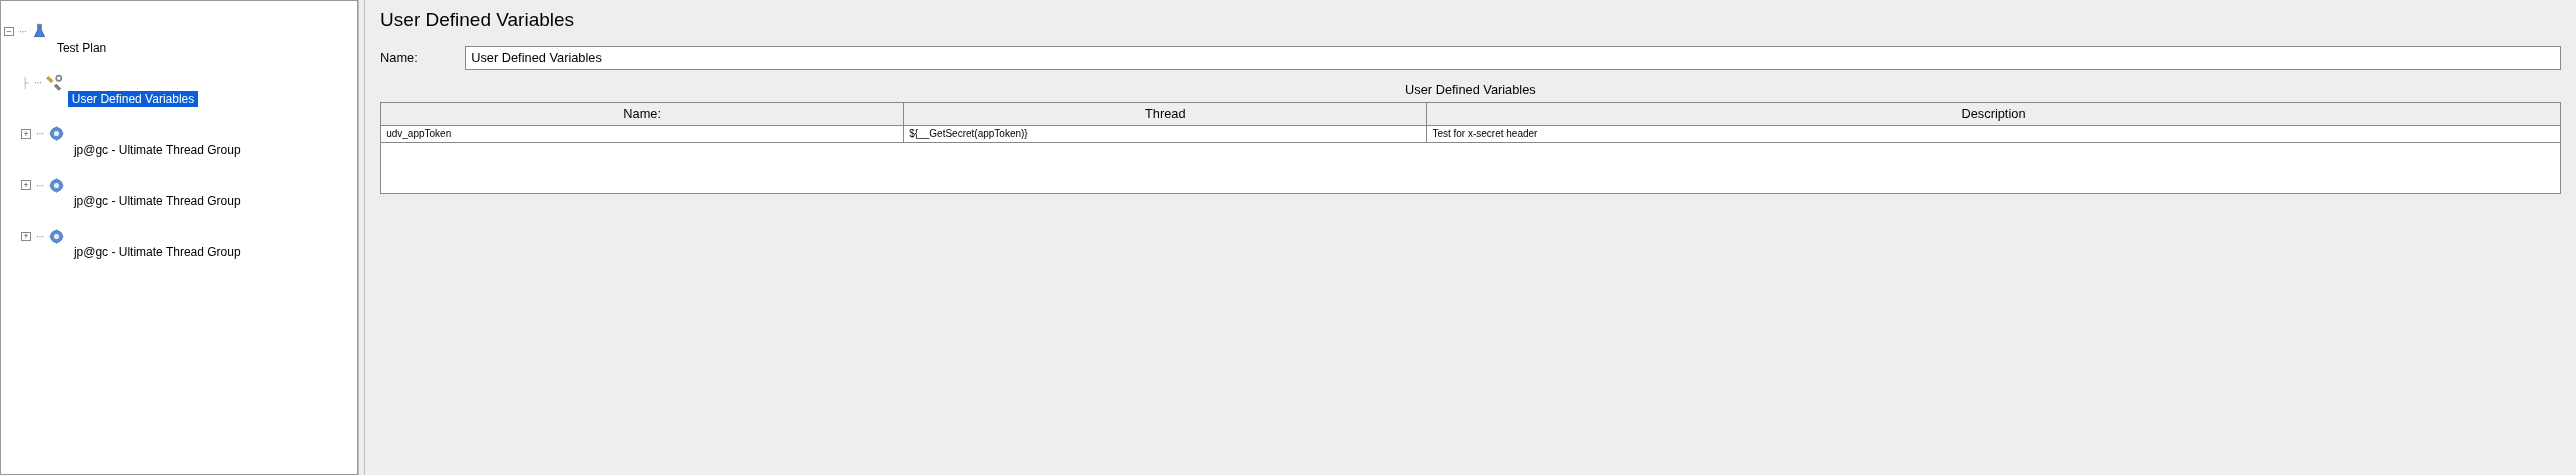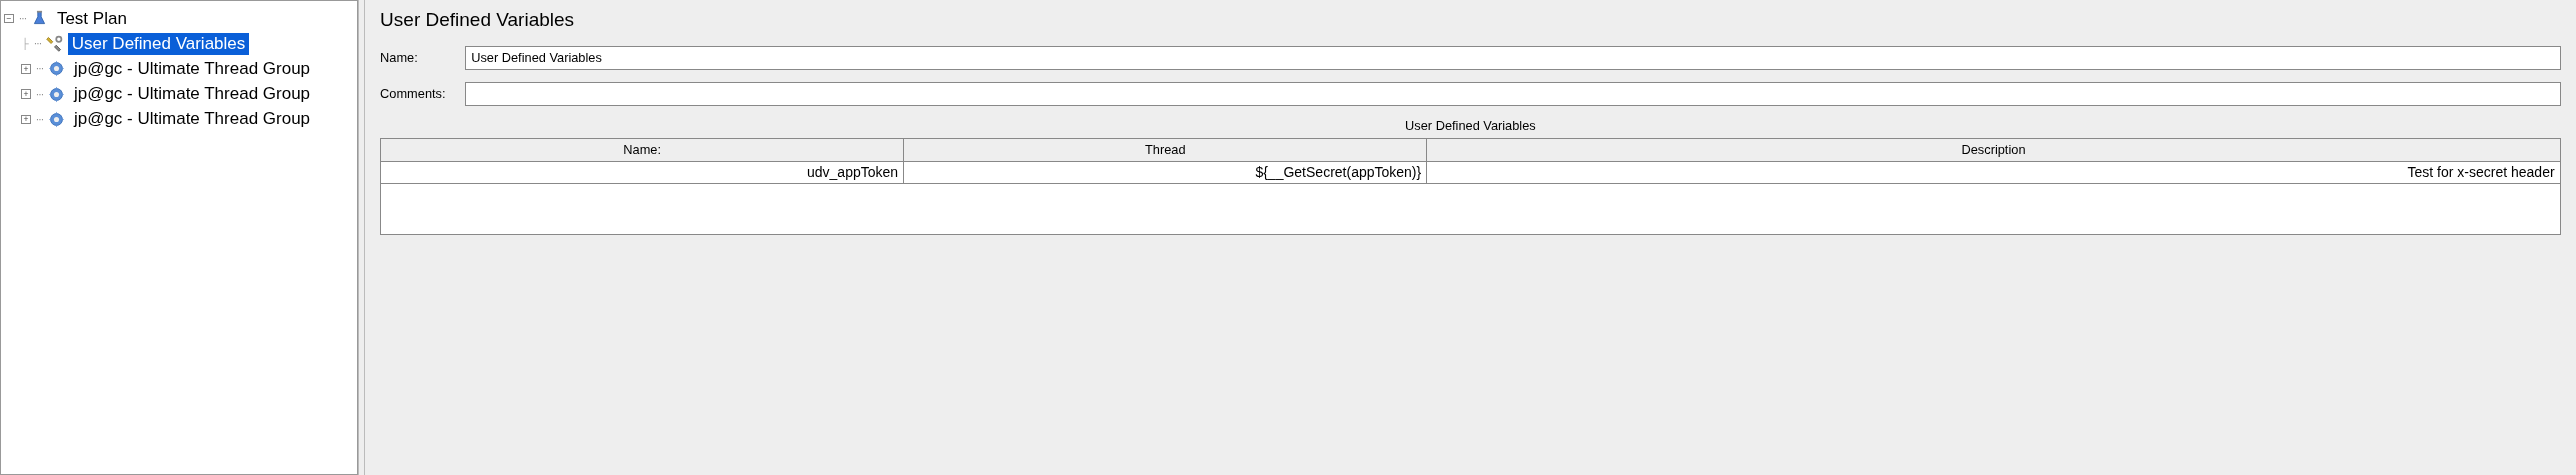--- a/index.html
+++ b/index.html
@@ -52,21 +52,22 @@
     .icon-slot {
       width: 20.4px;
       height: 20.4px;
       display: inline-flex;
       align-items: center;
       justify-content: center;
       margin-right: 3.4px;
     }
     .tree-label {
       padding: 0.9px 3.4px;
-      font-size: 17px;
+      font-size: 12px;
+      margin-top: 32px;
     }
     .tree-label.selected {
       background: #0a5fd8;
       color: #fff;
     }
     .child-indent {
       margin-left: 17px;
     }
     .tree-line {
       color: #aaa;
@@ -129,23 +130,22 @@
       background: #eeeeee;
       border: 0.9px solid #888;
       padding: 3.4px 5.1px;
       font-weight: normal;
       font-size: 12.8px;
       text-align: center;
     }
     .var-table td {
       border: 0.9px solid #888;
       padding: 2.6px 5.1px;
-      font-size: 14px;
-      background: #fff;
-      text-align: right;
+      font-size: 10px;
+      background: #fff;
     }
     .table-body-area {
       background: #fff;
       border: 0.9px solid #888;
       border-top: none;
       height: 51px;
     }
   </style>
 </head>
 <body>
@@ -221,24 +221,20 @@
 <div class="divider"></div>
 
 <div class="main-panel">
   <h1>User Defined Variables</h1>
 
   <div class="form-row">
     <label class="form-label">Name:</label>
     <input class="form-input" type="text" value="User Defined Variables" style="">
   </div>
 
-  <div class="form-row">
-    <label class="form-label">Comments:</label>
-    <input class="form-input" type="text" value="" style="">
-  </div>
 
   <div class="table-section">
     <div class="table-title">User Defined Variables</div>
     <table class="var-table">
       <thead>
         <tr>
           <th style="width:24%">Name:</th>
           <th style="width:24%">Thread</th>
           <th>Description</th>
         </tr>

